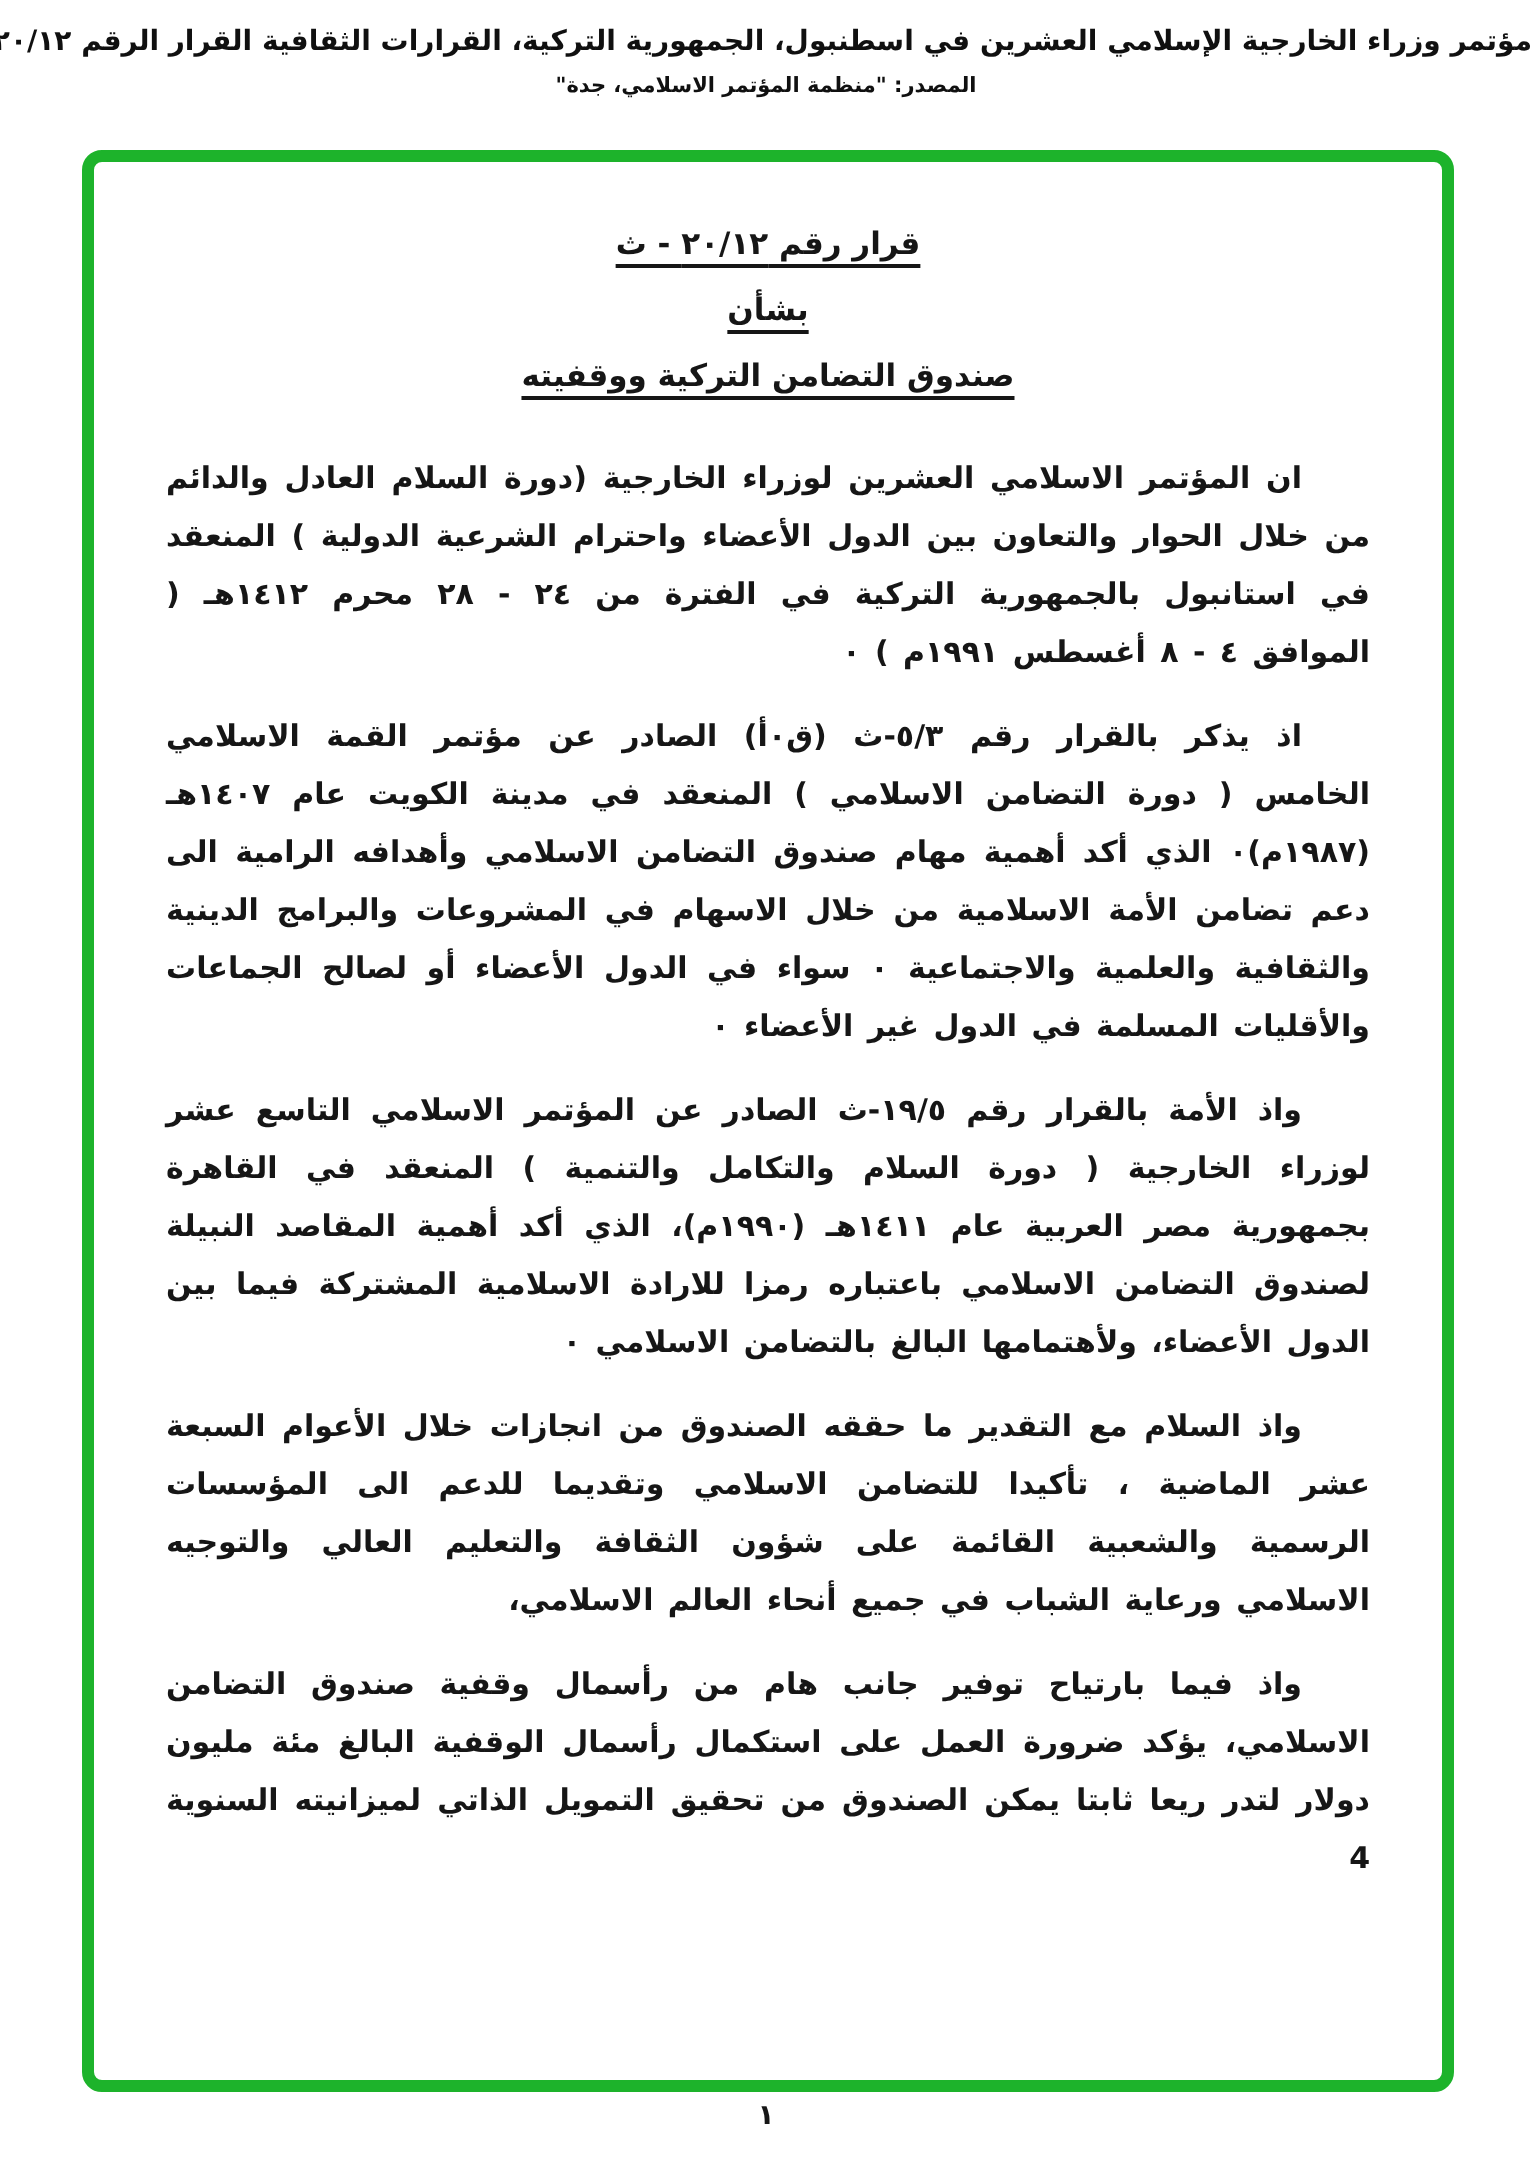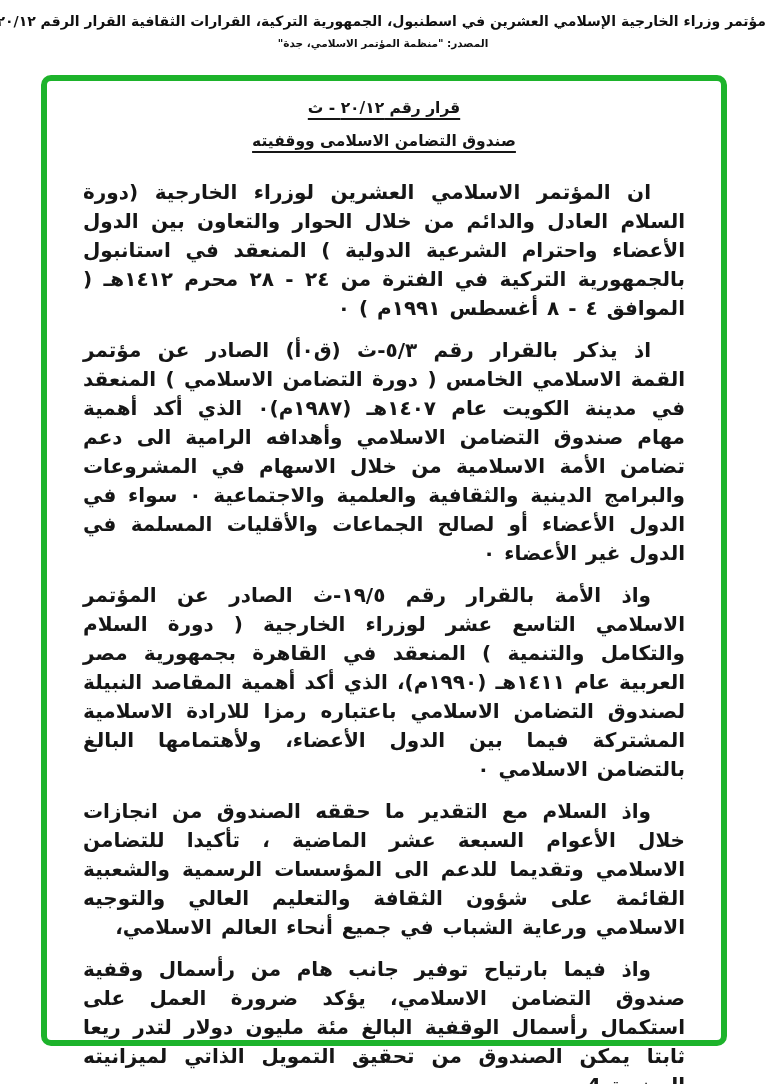--- a/index.html
+++ b/index.html
@@ -37,40 +37,40 @@
   }
   .green-frame {
     position: absolute;
     left: 41px;
     top: 75px;
     width: 686px;
     height: 971px;
     box-sizing: border-box;
     border: 6px solid #1db32b;
     border-radius: 10px;
-    padding: 18px 36px 0 36px;
+    padding: 32px 36px 0 36px;
     direction: rtl;
     background: #ffffff;
   }
   .doc-title {
     text-align: center;
     font-weight: bold;
     font-size: 15.5px;
     margin-bottom: 28px;
     color: #161616;
   }
   .doc-title .t-line {
     text-decoration: underline;
     text-underline-offset: 5px;
     text-decoration-thickness: 1.5px;
     display: inline-block;
   }
   .t-row { margin-bottom: 15px; }
   .para {
-    font-size: 20px;
+    font-size: 15px;
     font-weight: bold;
     line-height: 29px;
     text-align: justify;
     text-indent: 34px;
     word-spacing: 2px;
     margin: 0 0 13px 0;
     color: #161616;
   }
   .para .lead {
     text-underline-offset: 4px;
@@ -94,21 +94,24 @@
   <div class="doc-header-title">مؤتمر وزراء الخارجية الإسلامي العشرين في اسطنبول، الجمهورية التركية، القرارات الثقافية القرار الرقم ٢٠/١٢-ث</div>
   <div class="doc-header-source">المصدر: "منظمة المؤتمر الاسلامي، جدة"</div>
 </div>
 
 <div class="green-frame" style="border-color: rgb(29, 179, 43);">
   <div class="doc-title">
     <div class="t-row">
       <span class="t-line">قرار رقم ٢٠/١٢ - ث</span>
     </div>
     <div class="t-row">
-      <span class="t-line">صندوق التضامن الاسلامى ووقفيته</span>
+      <span class="t-line">بشأن</span>
+    </div>
+    <div class="t-row">
+      <span class="t-line">صندوق التضامن التركية ووقفيته</span>
     </div>
   </div>
 
   <p class="para">
     <span class="lead"></span><span>ان المؤتمر الاسلامي العشرين لوزراء الخارجية (دورة السلام العادل والدائم من خلال الحوار والتعاون بين الدول الأعضاء واحترام الشرعية الدولية ) المنعقد في استانبول بالجمهورية التركية في الفترة من ٢٤ - ٢٨ محرم ١٤١٢هـ ( الموافق ٤ - ٨ أغسطس ١٩٩١م ) ٠</span>
   </p>
 
   <p class="para">
     <span class="lead">اذ يذكر</span><span> بالقرار رقم ٥/٣-ث (ق٠أ) الصادر عن مؤتمر القمة الاسلامي الخامس ( دورة التضامن الاسلامي ) المنعقد في مدينة الكويت عام ١٤٠٧هـ (١٩٨٧م)٠ الذي أكد أهمية مهام صندوق التضامن الاسلامي وأهدافه الرامية الى دعم تضامن الأمة الاسلامية من خلال الاسهام في المشروعات والبرامج الدينية والثقافية والعلمية والاجتماعية ٠ سواء في الدول الأعضاء أو لصالح الجماعات والأقليات المسلمة في الدول غير الأعضاء ٠</span>
   </p>

